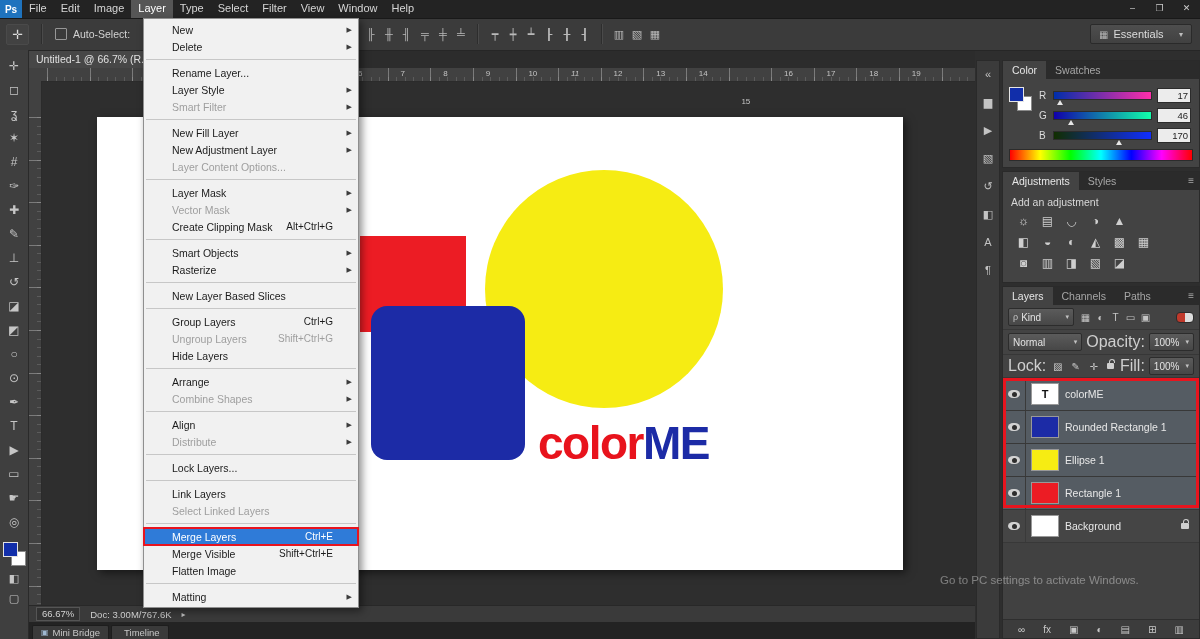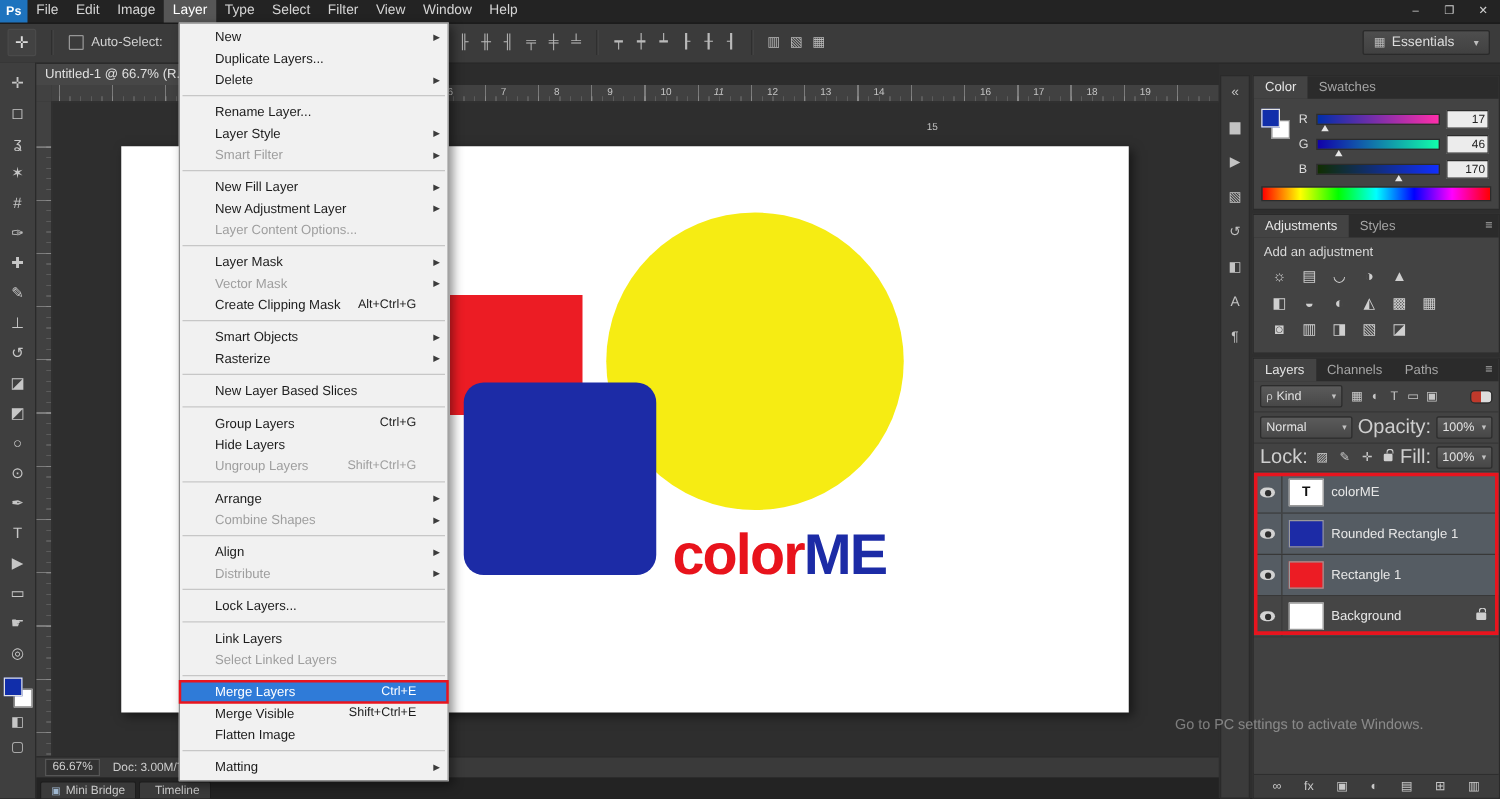--- a/index.html
+++ b/index.html
@@ -498,20 +498,30 @@
             <span class="eye-cell">
               <span class="eye"></span>
             </span>
             <span class="thumb" style="background: rgb(28, 43, 166);">
               <span class="thumb-glyph"></span>
             </span>
             <span class="layer-name">Rounded Rectangle 1</span>
 
           </div>
 
+          <div class="layer-row selected">
+            <span class="eye-cell">
+              <span class="eye"></span>
+            </span>
+            <span class="thumb" style="background: rgb(246, 236, 19);">
+              <span class="thumb-glyph"></span>
+            </span>
+            <span class="layer-name">Ellipse 1</span>
+
+          </div>
 
           <div class="layer-row selected">
             <span class="eye-cell">
               <span class="eye"></span>
             </span>
             <span class="thumb" style="background: rgb(236, 28, 36);">
               <span class="thumb-glyph"></span>
             </span>
             <span class="layer-name">Rectangle 1</span>
 
@@ -543,25 +553,20 @@
   </div>
 
   <div class="menu">
 
       <div class="menu-item has-sub">
         <span class="mi-label">New</span>
         <span class="mi-short"></span>
         <span class="mi-arrow"></span>
       </div>
 
-      <div class="menu-item">
-        <span class="mi-label">Duplicate Layers...</span>
-        <span class="mi-short"></span>
-        <span class="mi-arrow"></span>
-      </div>
 
       <div class="menu-item has-sub">
         <span class="mi-label">Delete</span>
         <span class="mi-short"></span>
         <span class="mi-arrow"></span>
       </div>
 
       <div class="menu-item sep">
         
         
@@ -669,32 +674,32 @@
         
         
       </div>
 
       <div class="menu-item">
         <span class="mi-label">Group Layers</span>
         <span class="mi-short">Ctrl+G</span>
         <span class="mi-arrow"></span>
       </div>
 
-      <div class="menu-item">
-        <span class="mi-label">Hide Layers</span>
-        <span class="mi-short"></span>
-        <span class="mi-arrow"></span>
-      </div>
-
       <div class="menu-item disabled">
         <span class="mi-label">Ungroup Layers</span>
         <span class="mi-short">Shift+Ctrl+G</span>
         <span class="mi-arrow"></span>
       </div>
 
+      <div class="menu-item">
+        <span class="mi-label">Hide Layers</span>
+        <span class="mi-short"></span>
+        <span class="mi-arrow"></span>
+      </div>
+
       <div class="menu-item sep">
         
         
         
       </div>
 
       <div class="menu-item has-sub">
         <span class="mi-label">Arrange</span>
         <span class="mi-short"></span>
         <span class="mi-arrow"></span>

